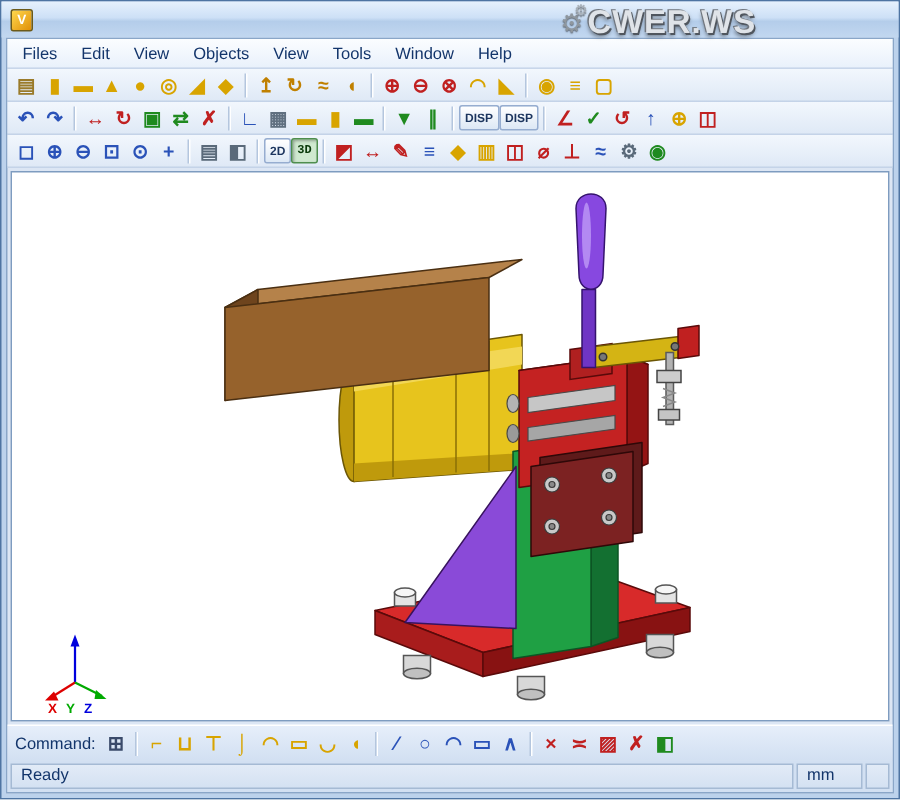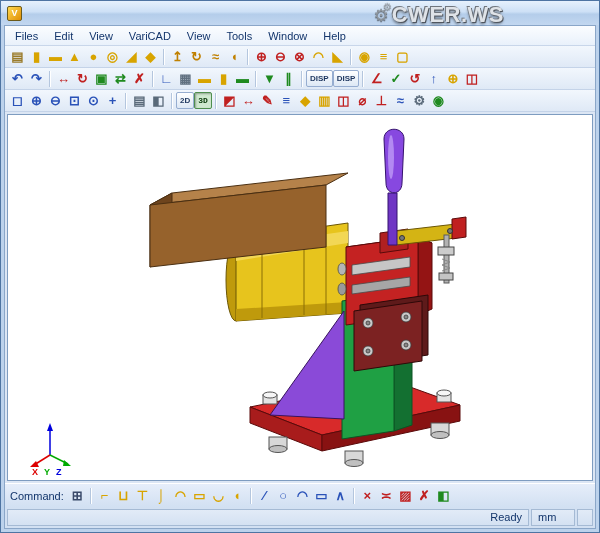--- a/index.html
+++ b/index.html
@@ -52,21 +52,21 @@
   .combo { display:flex; width:88px; height:18px; border:1px solid #7a96ba; background:#fff; }
   .combo-text { flex:1; padding:2px 4px; color:#111; }
   .combo-btn { width:15px; background:linear-gradient(#f6faff,#d6e2f2); border-left:1px solid #9fb6d4;
                font-size:7px; color:#2c4a74; display:flex; align-items:center; justify-content:center; }
   .cmd-icons { display:flex; align-items:center; flex:1; overflow:hidden; }
 
   .statusbar { height:21px; flex:0 0 21px; display:flex; align-items:center; gap:2px;
                padding:1px 2px; background:#d2e0f2; }
   .sb-panel { border:1px solid #a5bad4; background:linear-gradient(#e2ebf7,#d4e1f2); height:17px;
               line-height:15px; padding:0 6px; color:#13356b; }
-  .sb-msg { flex:1;text-align:right; }
+  .sb-msg { flex:1; }
   .sb-units { width:44px; text-align:left; flex:0 0 44px; }
   .sb-grip { width:16px; flex:0 0 16px; }
 </style>
 </head>
 <body>
 
 <div class="window">
 
   <div class="titlebar">
     <span class="app-icon">V</span>
@@ -77,21 +77,21 @@
     </span>
   </div>
 
   <div class="client">
 
     <div class="menubar">
 
     <span class="menu-item">Files</span>
         <span class="menu-item">Edit</span>
         <span class="menu-item">View</span>
-        <span class="menu-item">VariCAD</span>
+        <span class="menu-item">Objects</span>
         <span class="menu-item">View</span>
         <span class="menu-item">Tools</span>
         <span class="menu-item">Window</span>
         <span class="menu-item">Help</span>
       </div>
 
     <div class="toolbar">
 
     <span class="tb-btn" style="color: rgb(154, 123, 42);">▤</span>
         <span class="tb-btn" style="color: rgb(216, 164, 0);">▮</span>

